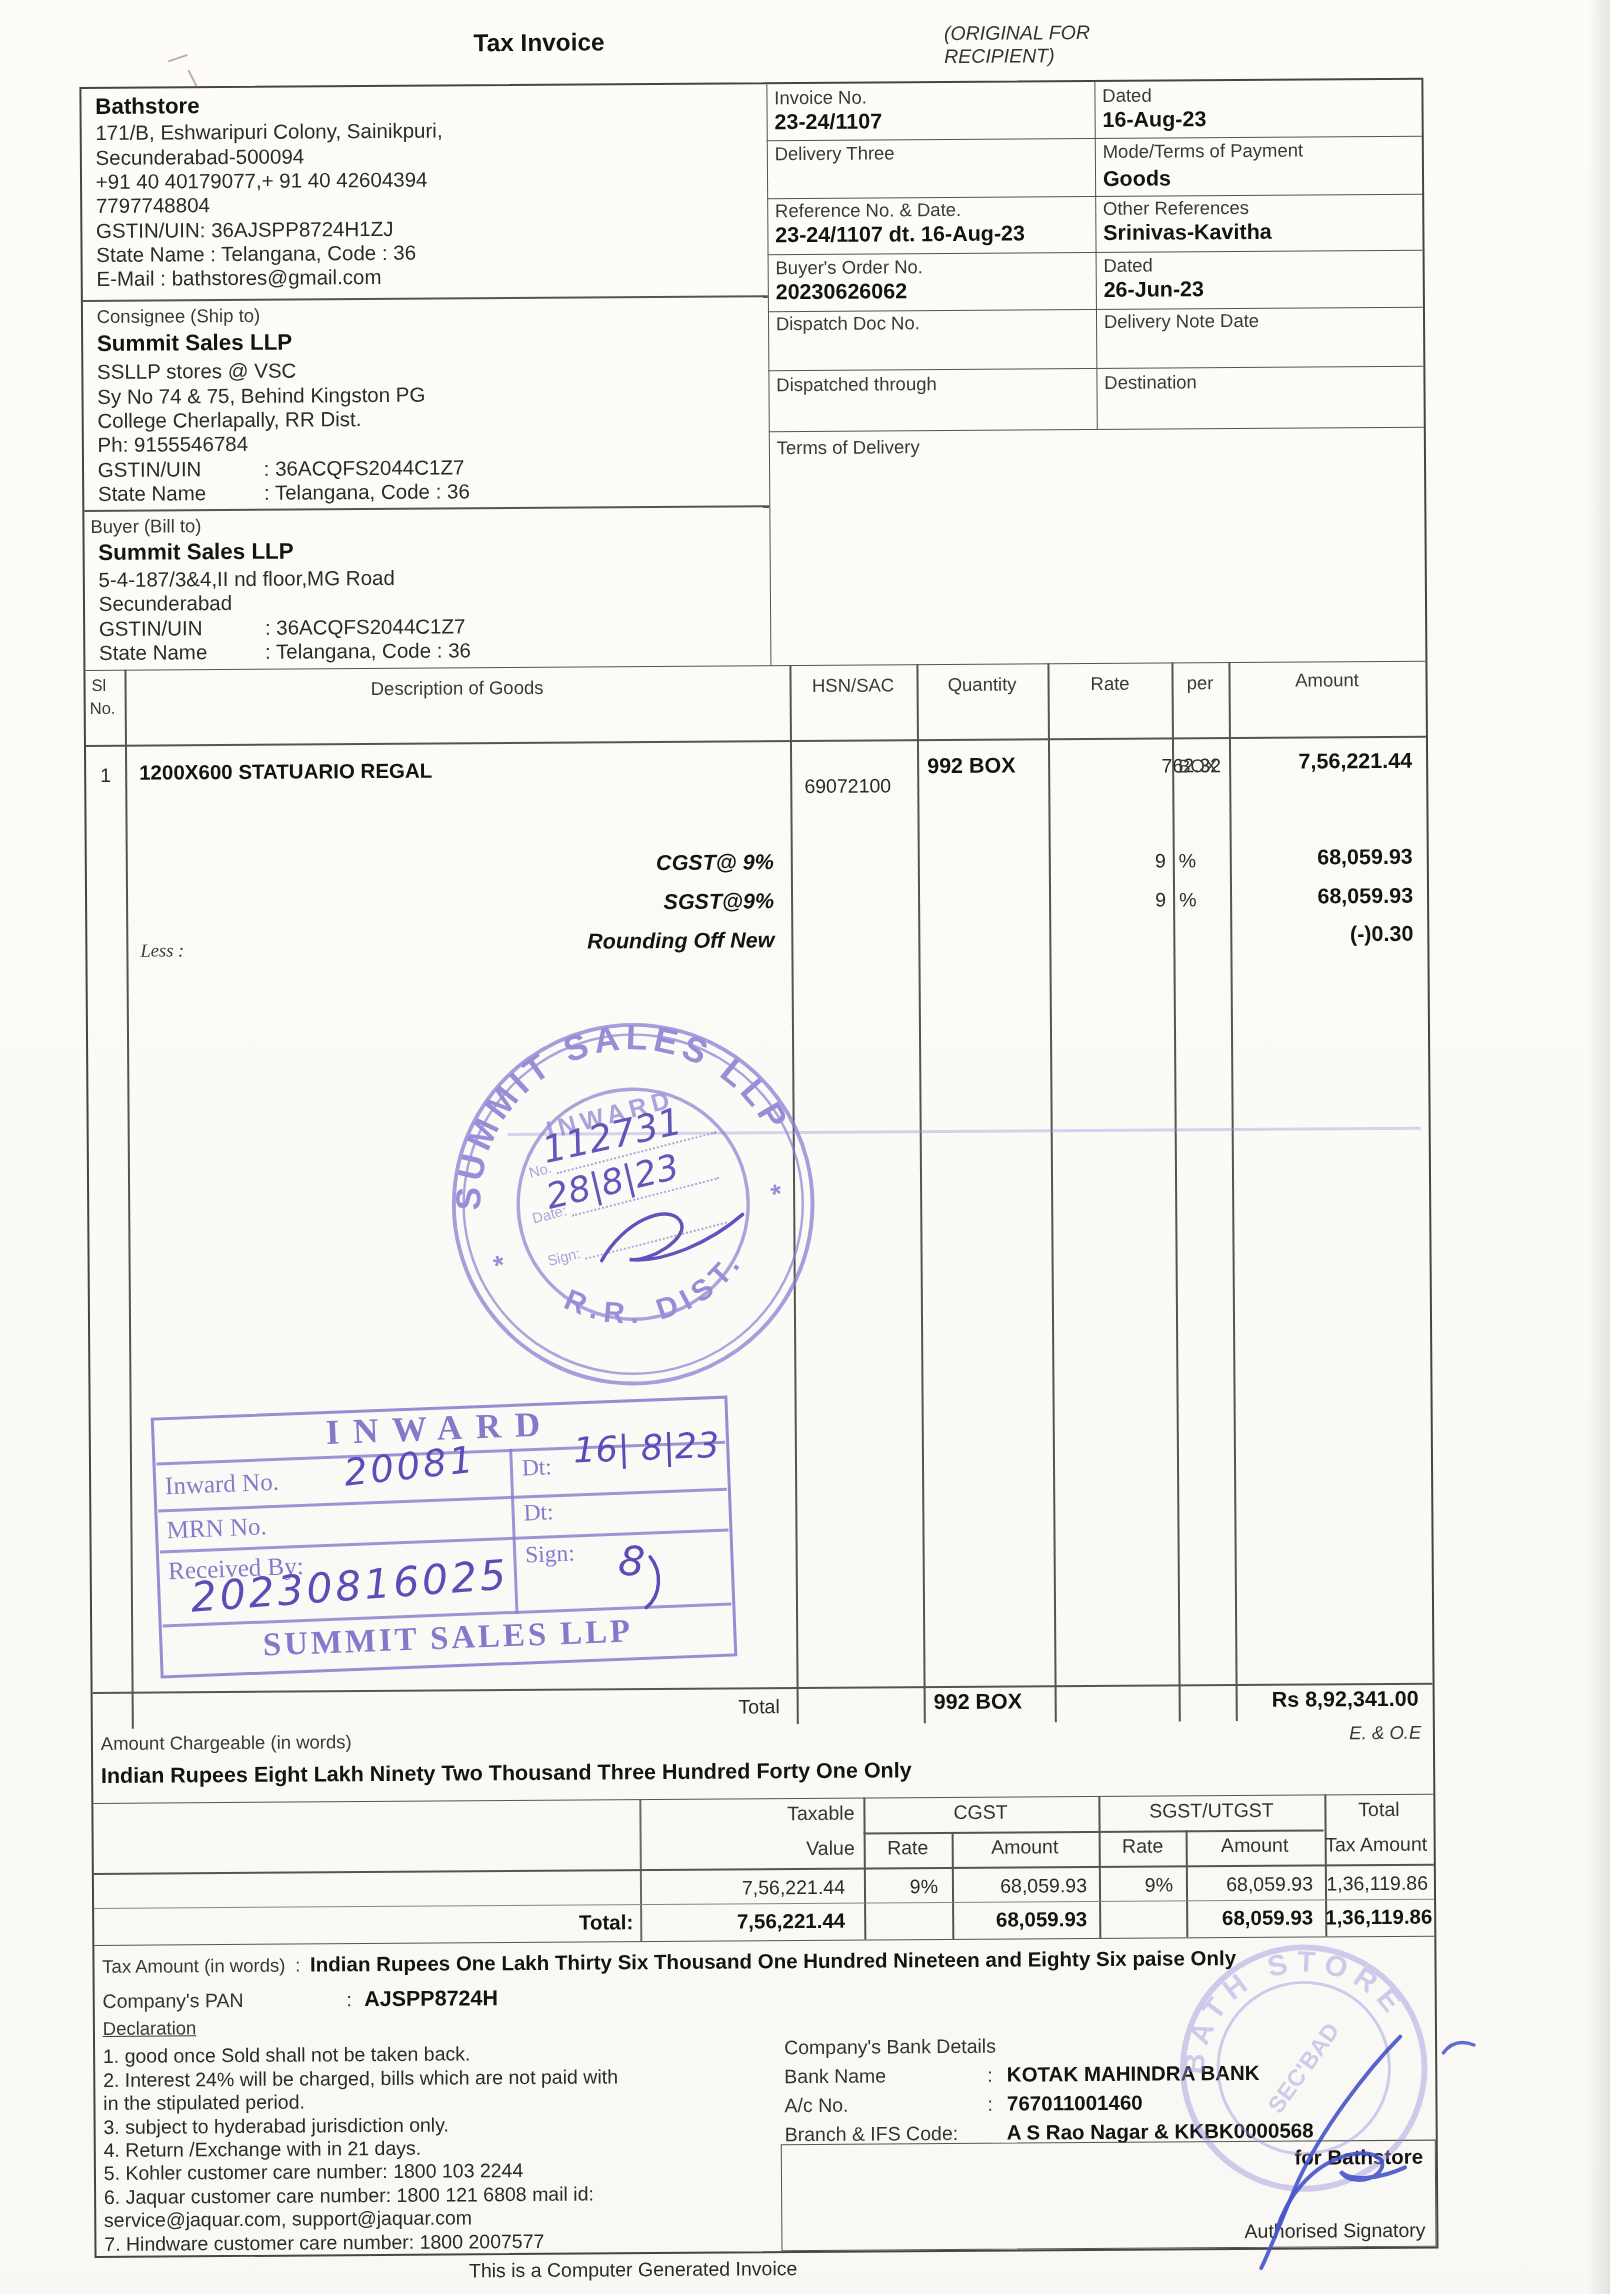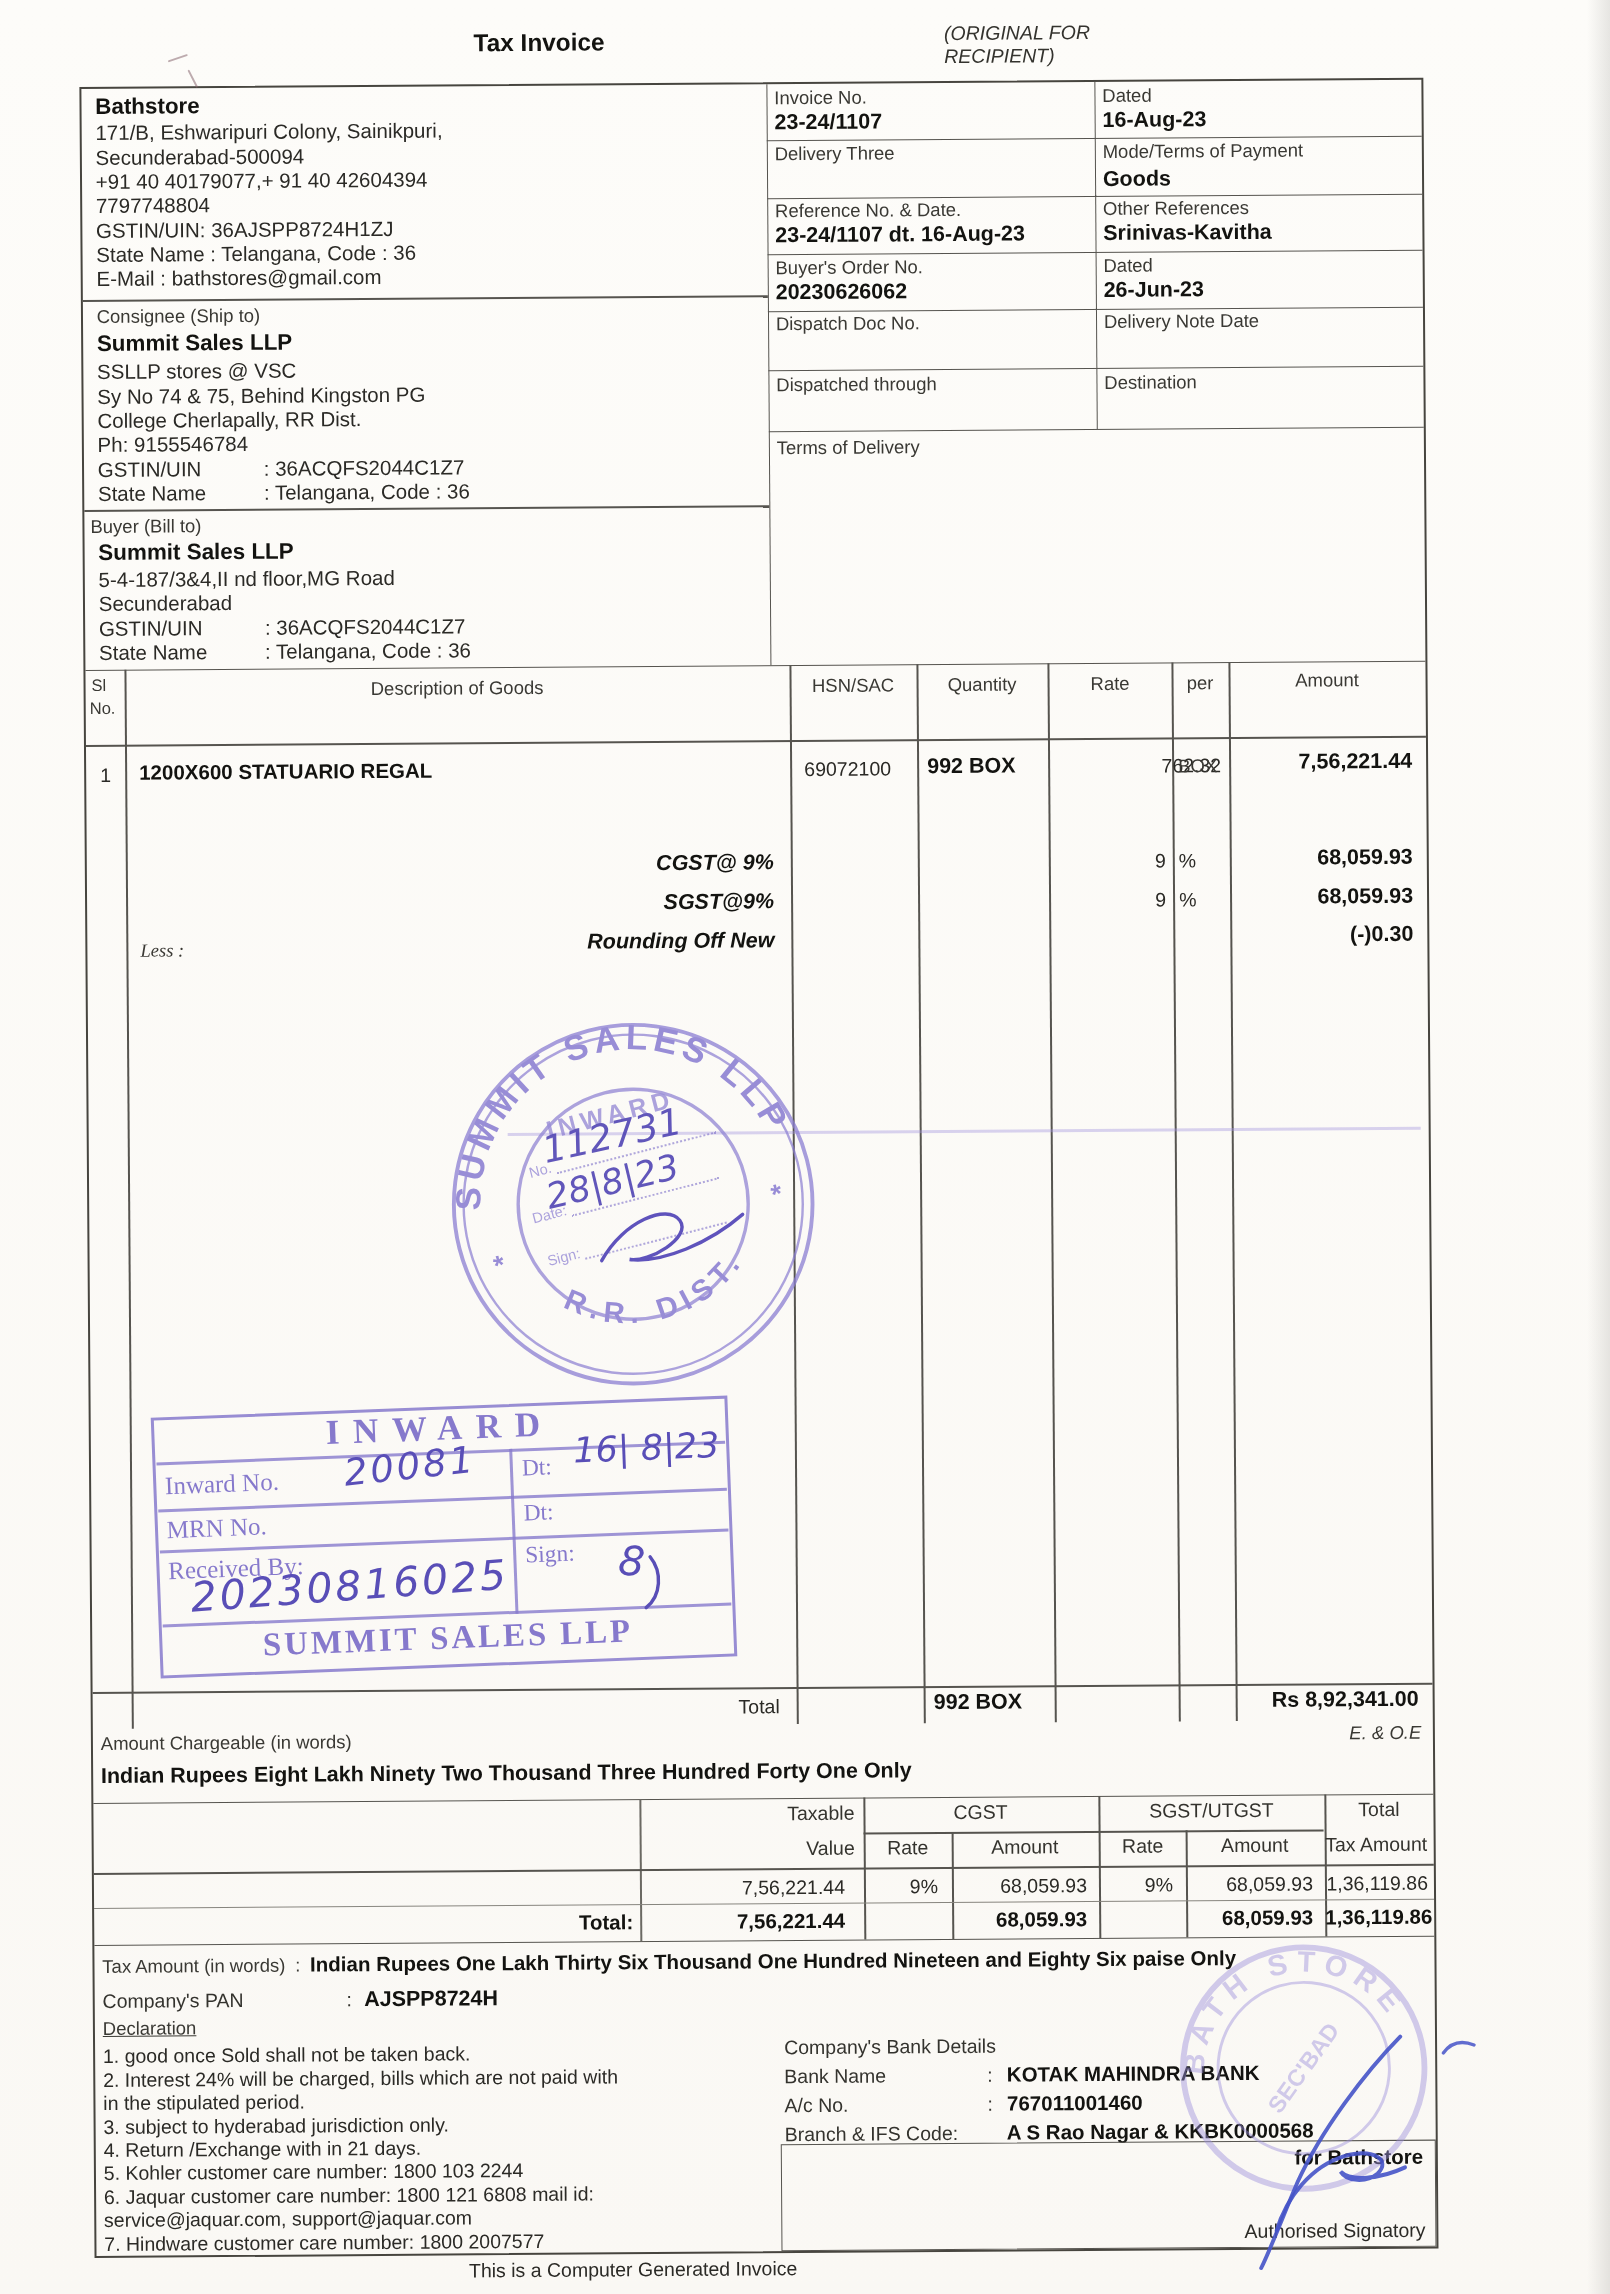--- a/index.html
+++ b/index.html
@@ -164,21 +164,21 @@
       <div class="abs" style="left:3.9px;top:29px;font-size:16.6px;color:#3a3934;">No.</div>
       <div class="abs lb c" style="left:39px;top:9.8px;width:665px;">Description of Goods</div>
       <div class="abs lb c" style="left:704px;top:9.8px;width:127px;">HSN/SAC</div>
       <div class="abs lb c" style="left:831px;top:9.8px;width:131px;">Quantity</div>
       <div class="abs lb c" style="left:962px;top:9.8px;width:125px;">Rate</div>
       <div class="abs lb c" style="left:1086px;top:9.8px;width:57px;">per</div>
       <div class="abs lb c" style="left:1143px;top:7.8px;width:197px;">Amount</div>
 
       <div class="abs t20 c" style="left:0;top:94px;width:39px;">1</div>
       <div class="abs b" style="left:53px;top:91px;font-size:20.5px;color:#131310;">1200X600 STATUARIO REGAL</div>
-      <div class="abs t20 c" style="left:704px;top:93px;width:115px;">69072100</div>
+      <div class="abs t20 c" style="left:704px;top:110px;width:115px;">69072100</div>
       <div class="abs vb" style="left:841px;top:90px;">992 BOX</div>
       <div class="abs t20 r" style="left:1018px;top:92px;width:117px;">762.32</div>
       <div class="abs lb" style="left:1092px;top:93px;">BOX</div>
       <div class="abs vb r" style="left:1143px;top:88px;width:183px;">7,56,221.44</div>
 
       <div class="abs b i r" style="left:39px;top:185px;width:648px;font-size:21.5px;color:#131310;">CGST@ 9%</div>
       <div class="abs t20 r" style="left:962px;top:187px;width:117px;">9</div>
       <div class="abs t20" style="left:1092px;top:187px;">%</div>
       <div class="abs vb r" style="left:1143px;top:184px;width:183px;">68,059.93</div>
 

